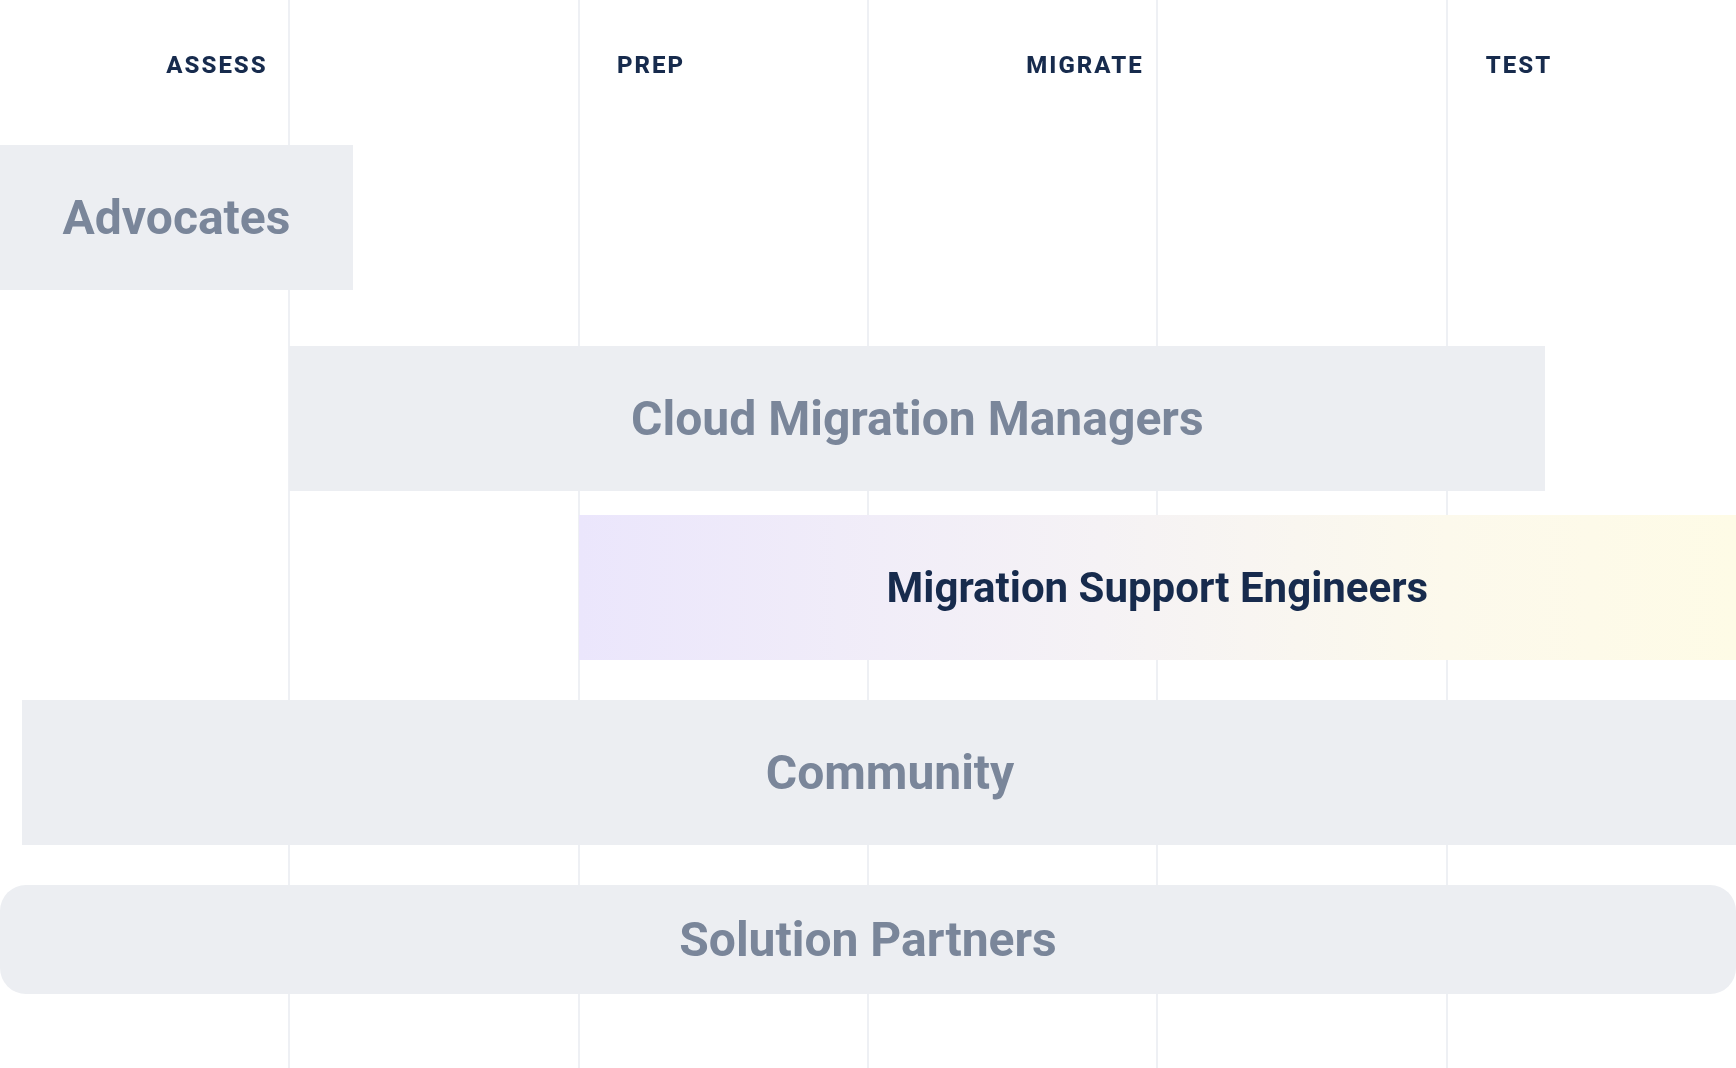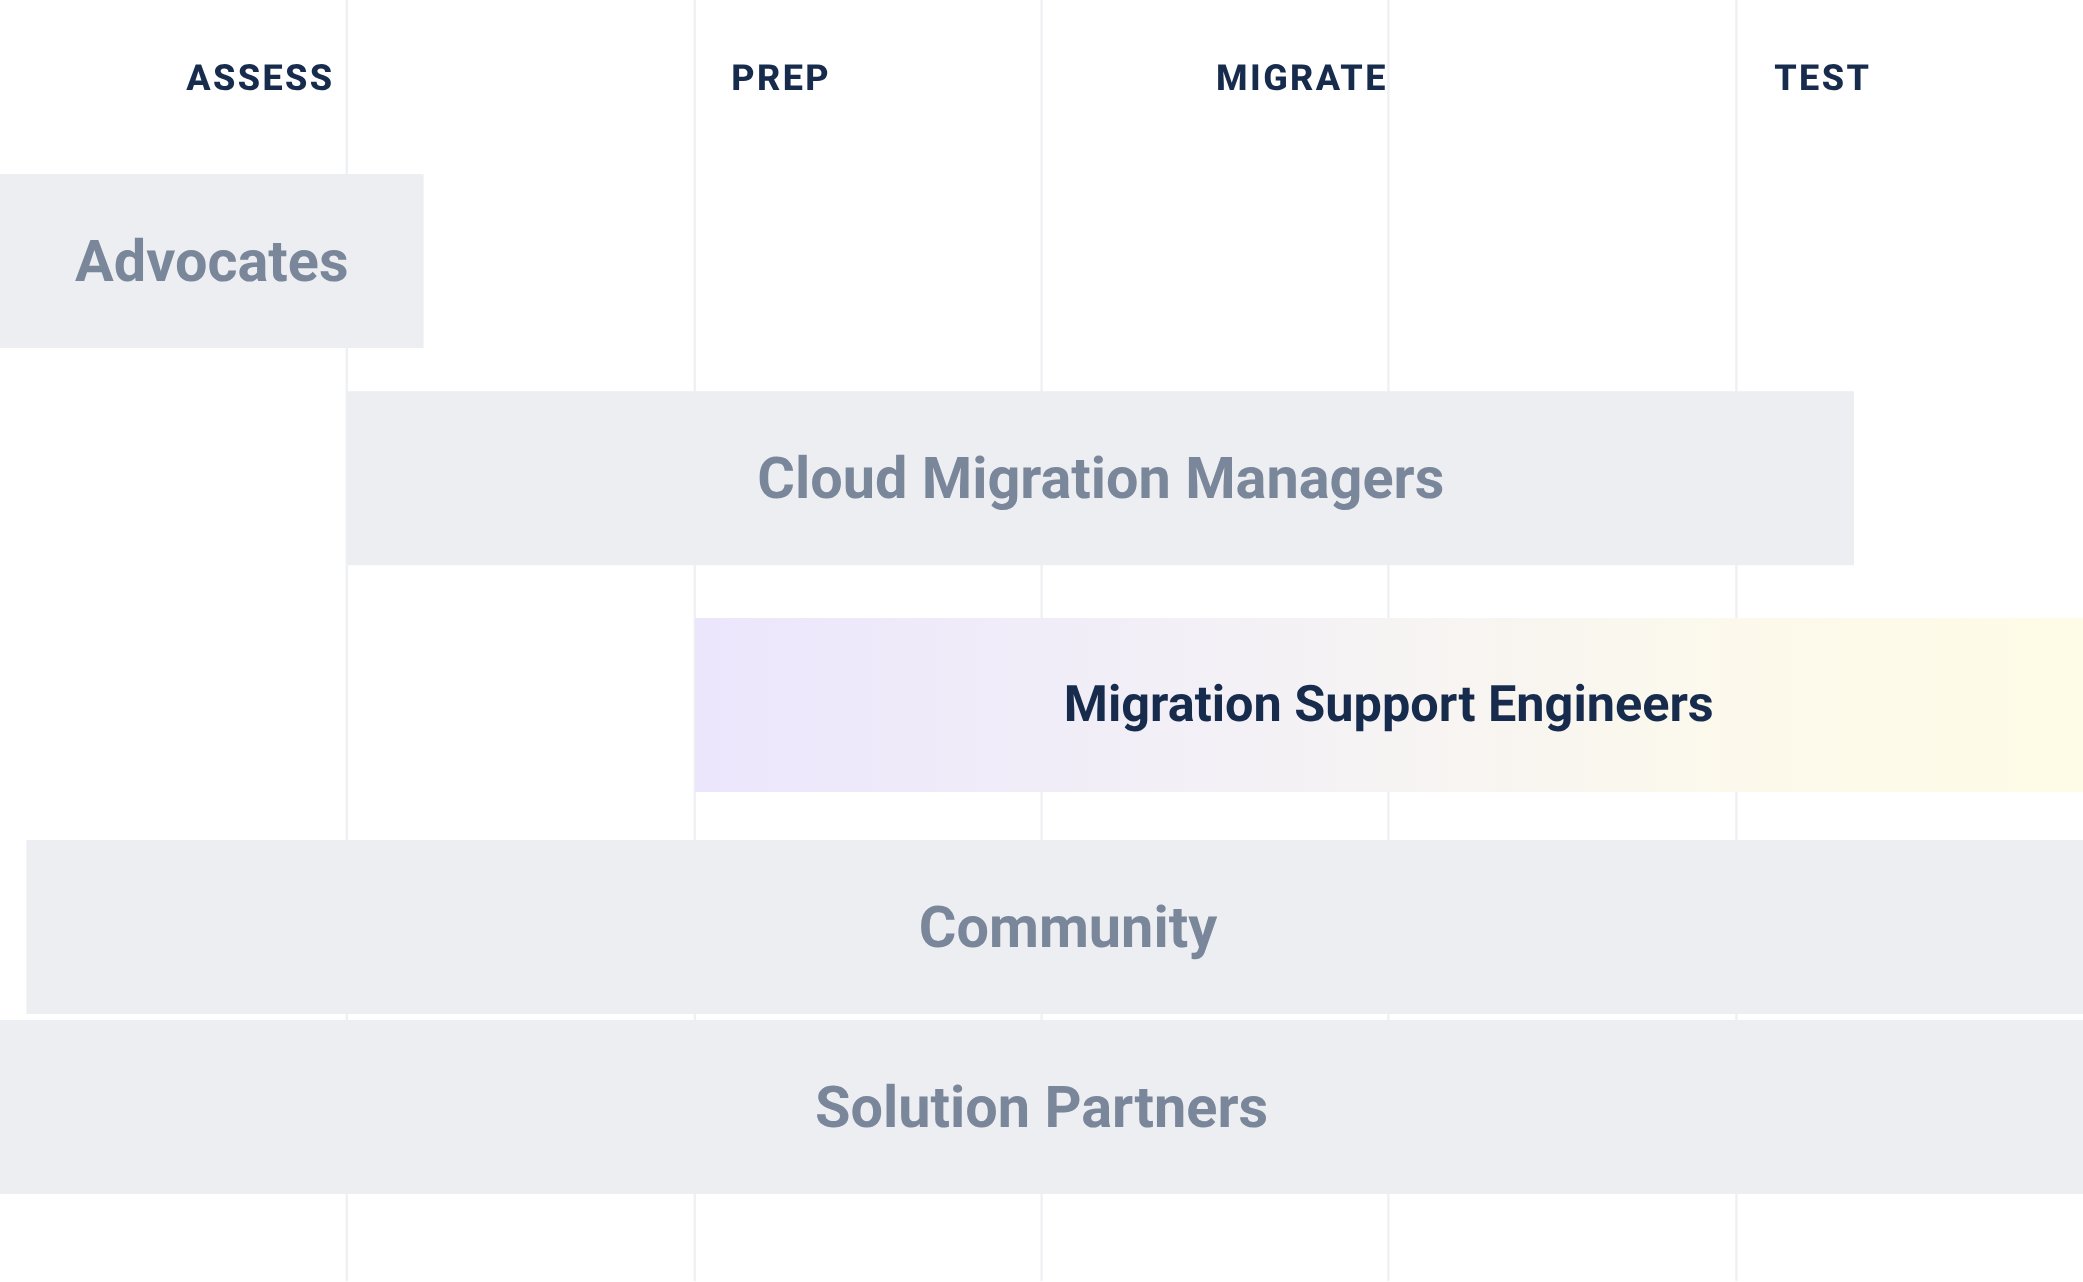--- a/index.html
+++ b/index.html
@@ -39,21 +39,21 @@
     height: 130px;
     display: flex;
   }
   .header .col {
     flex: 1 1 0;
     display: flex;
     align-items: center;
     justify-content: center;
     font-weight: 800;
     letter-spacing: 2px;
-    font-size: 30px;
+    font-size: 24px;
     color: #172B4D;
     text-transform: uppercase;
   }
   .bar {
     position: absolute;
     display: flex;
     align-items: center;
     justify-content: center;
     font-weight: 700;
     border-radius: 0;
@@ -86,29 +86,29 @@
     <div class="col">ASSESS</div>
     <div class="col">PREP</div>
     <div class="col">MIGRATE</div>
     <div class="col">TEST</div>
   </div>
 
   <div class="bar label" id="bar-advocates" style="left: 0px; width: 352.987px; top: 145px; height: 145px;">
     <span>Advocates</span>
   </div>
 
-  <div class="bar label" id="bar-cmm" style="left: 289.333px; width: 1256px; top: 326px; height: 145px; justify-content: center;">
+  <div class="bar label" id="bar-cmm" style="left: 289.333px; width: 1256px; top: 346px; height: 145px; justify-content: center;">
     <span>Cloud Migration Managers</span>
   </div>
 
   <div class="bar highlight" id="bar-mse" style="left: 578.667px; width: 1157.33px; top: 515px; height: 145px;">
     <span>Migration Support Engineers</span>
   </div>
 
   <div class="bar label" id="bar-community" style="left: 0px; width: 1736px; top: 700px; height: 145px; margin-left: 22px;">
     <span>Community</span>
   </div>
 
-  <div class="bar label" id="bar-partners" style="left: 0px; width: 1736px; top: 850px; height: 145px;">
+  <div class="bar label" id="bar-partners" style="left: 0px; width: 1736px; top: 885px; height: 109px; border-radius: 26px;">
     <span>Solution Partners</span>
   </div>
 
 </div>
 
 </body></html>

